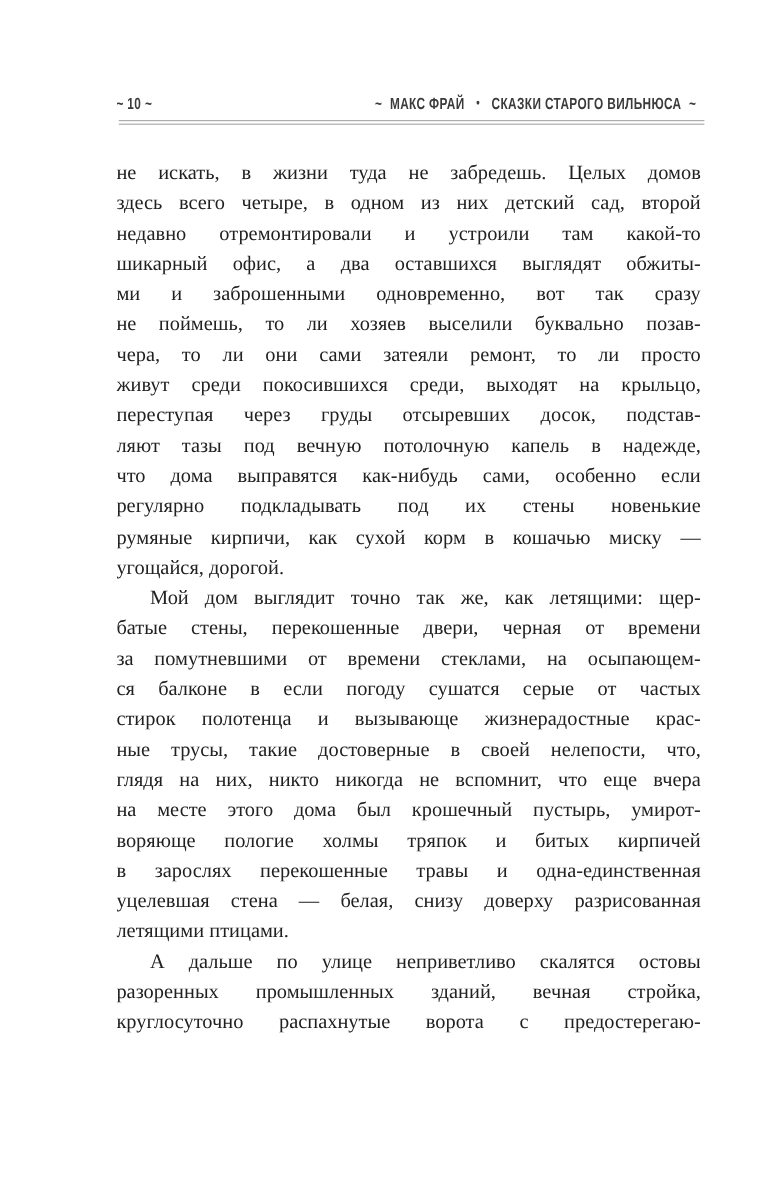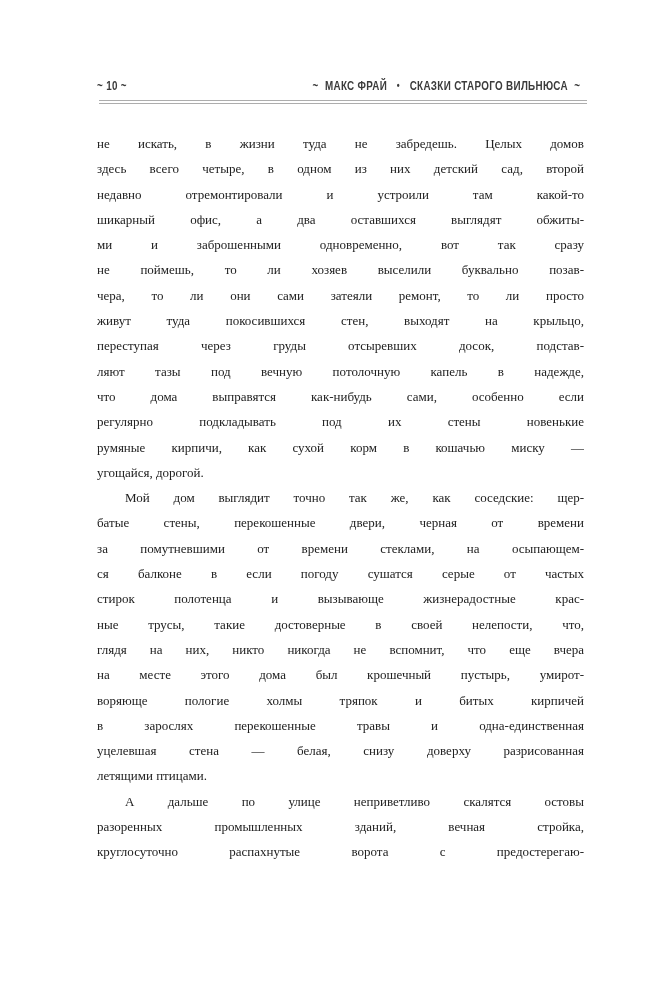--- a/index.html
+++ b/index.html
@@ -37,21 +37,21 @@
     position: absolute;
     left: 99px; top: 100px; width: 488px; height: 2px;
     border-top: 1px solid #adadad;
     border-bottom: 1px solid #adadad;
   }
   
   .body-text {
     position: absolute;
     left: 97px; top: 131px; width: 487px;
     color: #212121;
-    font-size: 13px;
+    font-size: 17px;
   }
   .line {
     line-height: 25.3px;
     height: 25.3px;
     overflow: hidden;
     text-align: justify;
     text-align-last: justify;
   }
   .line.para-end { text-align-last: left; }
   .line.indent  { text-indent: 28px; }
@@ -75,28 +75,28 @@
   <div class="double-rule"></div>
 
   <div class="body-text" id="text-body">
       <div class="line">не искать, в жизни туда не забредешь. Целых домов</div>
       <div class="line">здесь всего четыре, в одном из них детский сад, второй</div>
       <div class="line">недавно отремонтировали и устроили там какой-то</div>
       <div class="line">шикарный офис, а два оставшихся выглядят обжиты-</div>
       <div class="line">ми и заброшенными одновременно, вот так сразу</div>
       <div class="line">не поймешь, то ли хозяев выселили буквально позав-</div>
       <div class="line">чера, то ли они сами затеяли ремонт, то ли просто</div>
-      <div class="line">живут туда покосившихся стен, выходят на крыльцо,</div>
+      <div class="line">живут среди покосившихся среди, выходят на крыльцо,</div>
       <div class="line">переступая через груды отсыревших досок, подстав-</div>
       <div class="line">ляют тазы под вечную потолочную капель в надежде,</div>
       <div class="line">что дома выправятся как-нибудь сами, особенно если</div>
       <div class="line">регулярно подкладывать под их стены новенькие</div>
       <div class="line">румяные кирпичи, как сухой корм в кошачью миску —</div>
       <div class="line para-end">угощайся, дорогой.</div>
-      <div class="line indent">Мой дом выглядит точно так же, как соседские: щер-</div>
+      <div class="line indent">Мой дом выглядит точно так же, как летящими: щер-</div>
       <div class="line">батые стены, перекошенные двери, черная от времени</div>
       <div class="line">за помутневшими от времени стеклами, на осыпающем-</div>
       <div class="line">ся балконе в если погоду сушатся серые от частых</div>
       <div class="line">стирок полотенца и вызывающе жизнерадостные крас-</div>
       <div class="line">ные трусы, такие достоверные в своей нелепости, что,</div>
       <div class="line">глядя на них, никто никогда не вспомнит, что еще вчера</div>
       <div class="line">на месте этого дома был крошечный пустырь, умирот-</div>
       <div class="line">воряюще пологие холмы тряпок и битых кирпичей</div>
       <div class="line">в зарослях перекошенные травы и одна-единственная</div>
       <div class="line">уцелевшая стена — белая, снизу доверху разрисованная</div>

